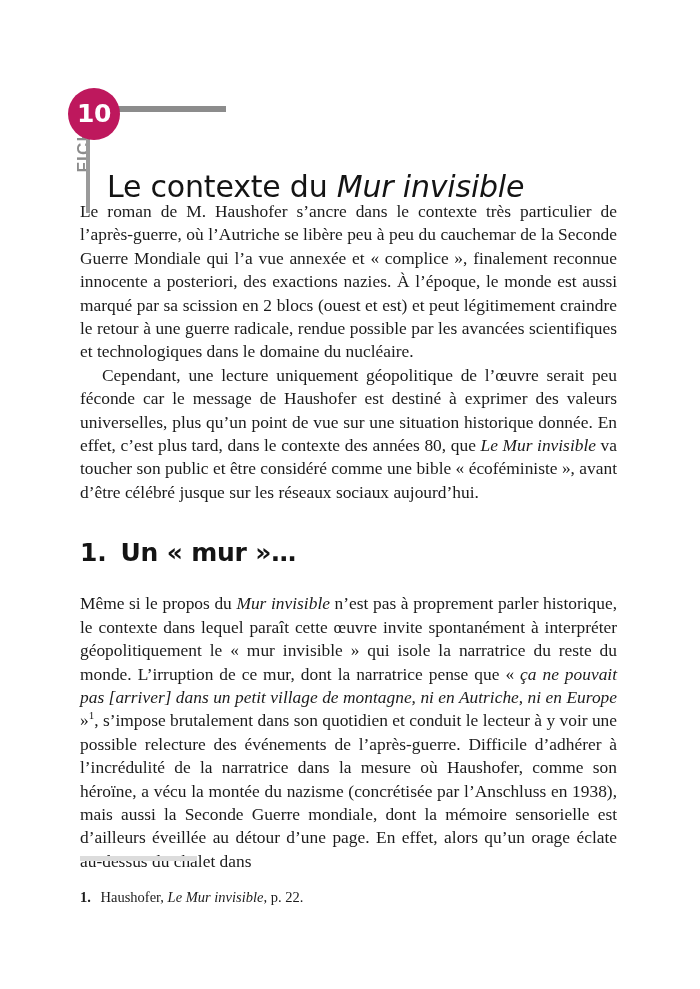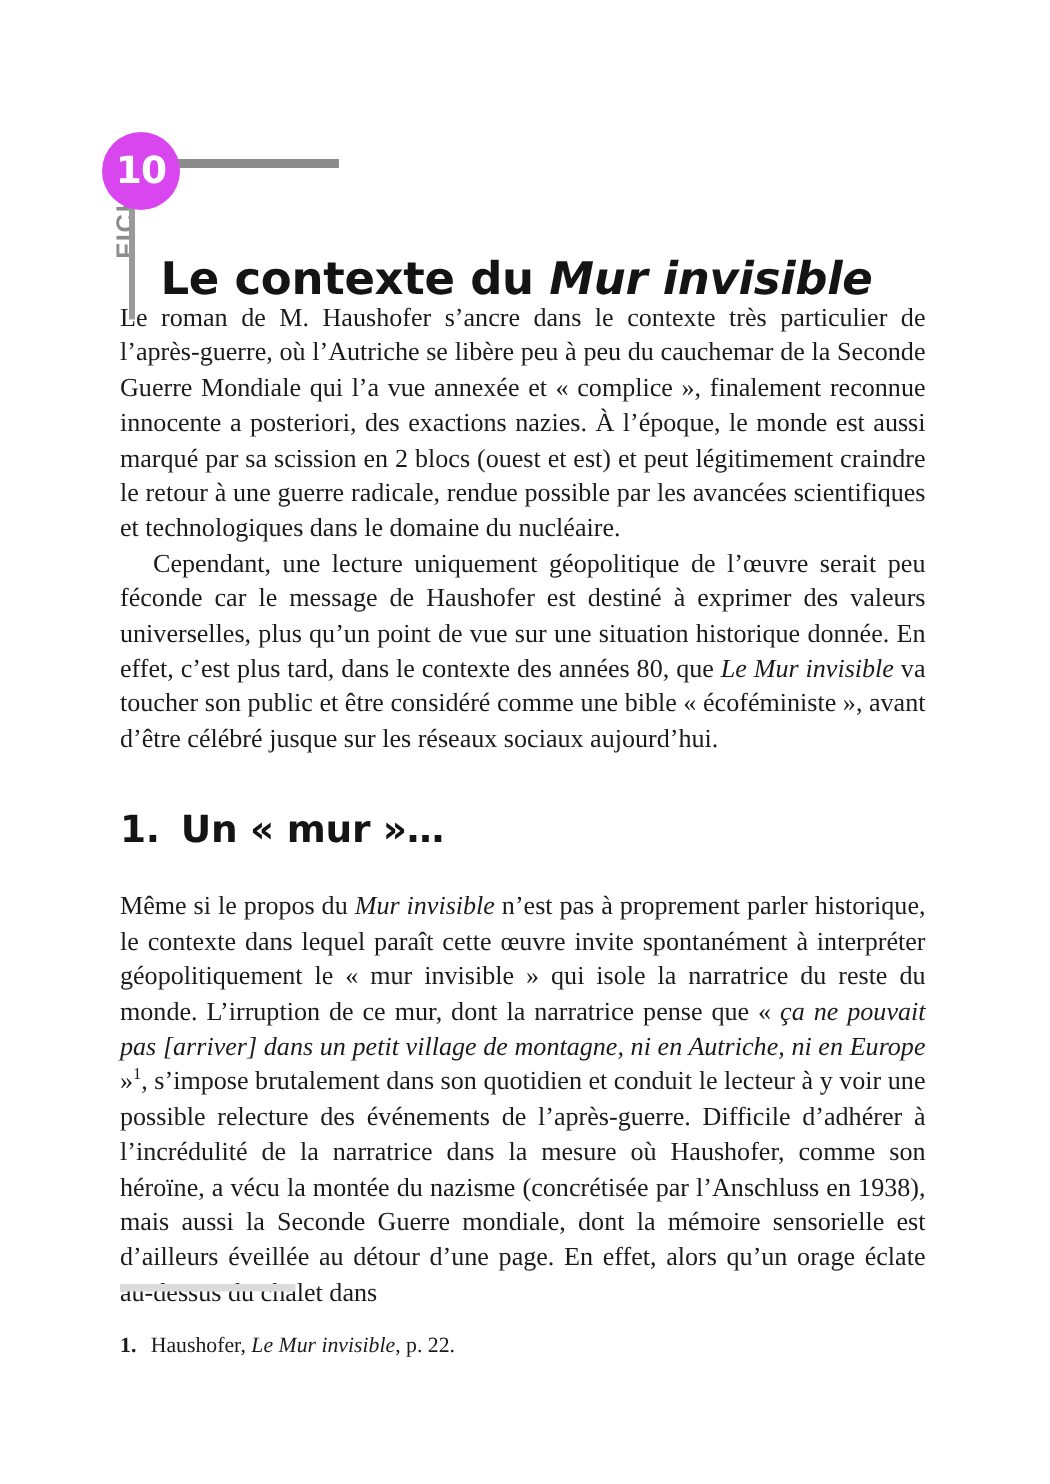--- a/index.html
+++ b/index.html
@@ -67,37 +67,37 @@
     background: #9a9a9a;
   }
 
   .fiche-circle {
     position: absolute;
     left: 68px;
     top: 88px;
     width: 52px;
     height: 52px;
     border-radius: 50%;
-    background: #d946ef;
+    background: #be185d;
     color: #ffffff;
     font-family: "DejaVu Sans", "Liberation Sans", sans-serif;
     font-weight: bold;
     font-size: 25px;
     line-height: 52px;
     text-align: center;
     letter-spacing: -0.5px;
   }
 
   .fiche-title {
     position: absolute;
     left: 107px;
     top: 136px;
     width: 560px;
     font-family: "DejaVu Sans", "Liberation Sans", sans-serif;
-    font-weight: bold;
+    font-weight: normal;
     font-size: 30px;
     line-height: 38px;
     color: #141414;
     letter-spacing: -0.2px;
     margin-top: 32px;
   }
   .fiche-title .it {
     font-style: italic;
   }
 

